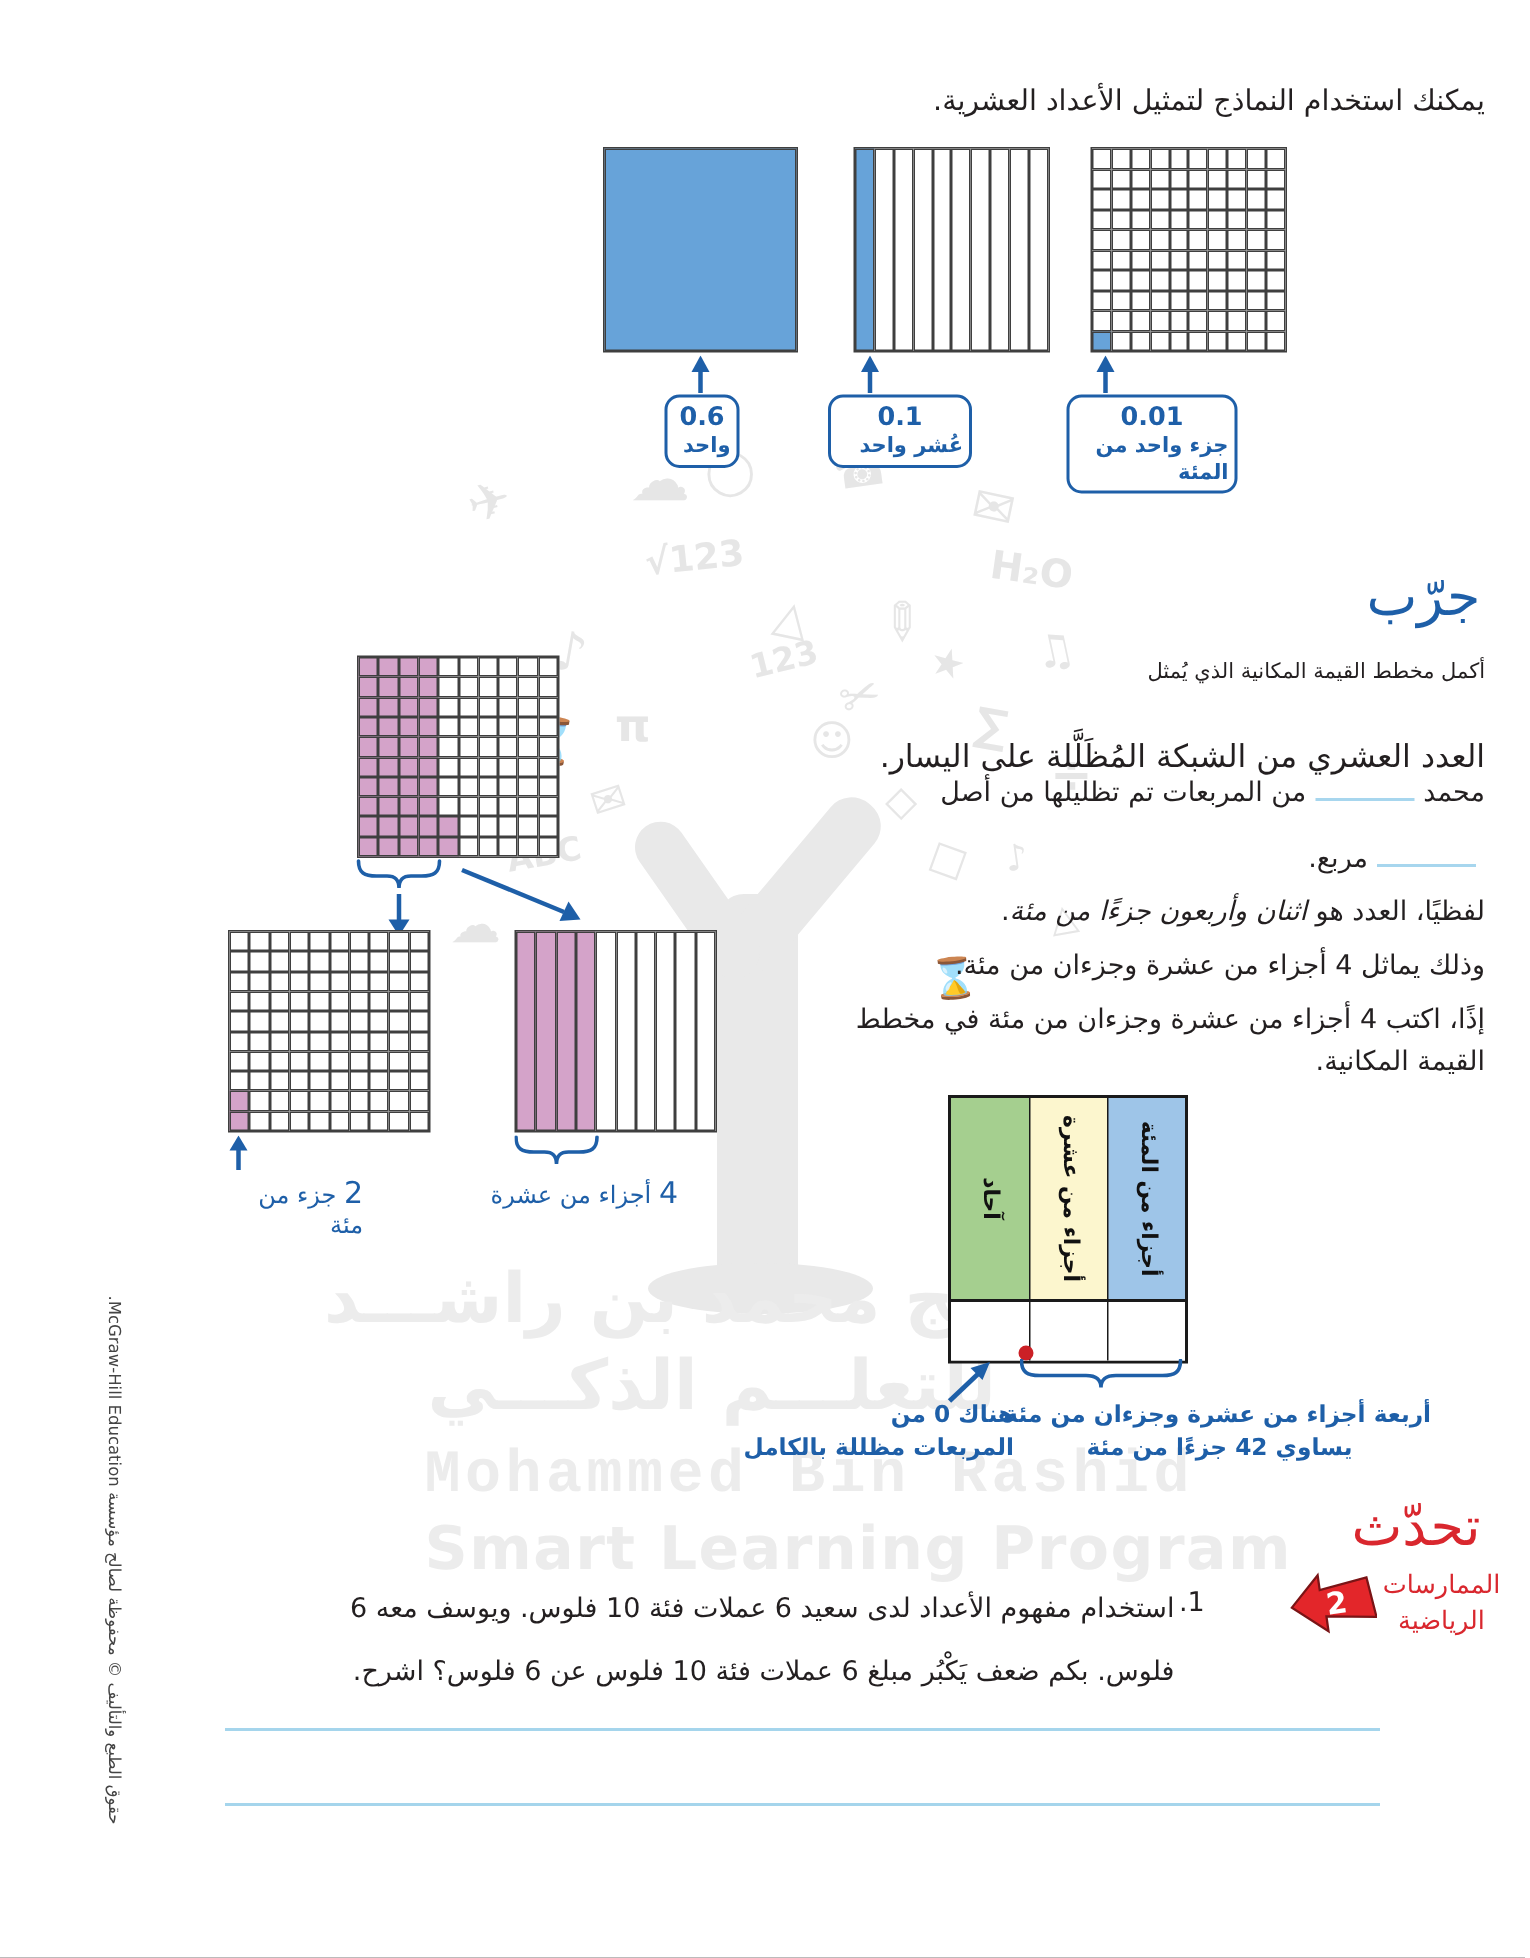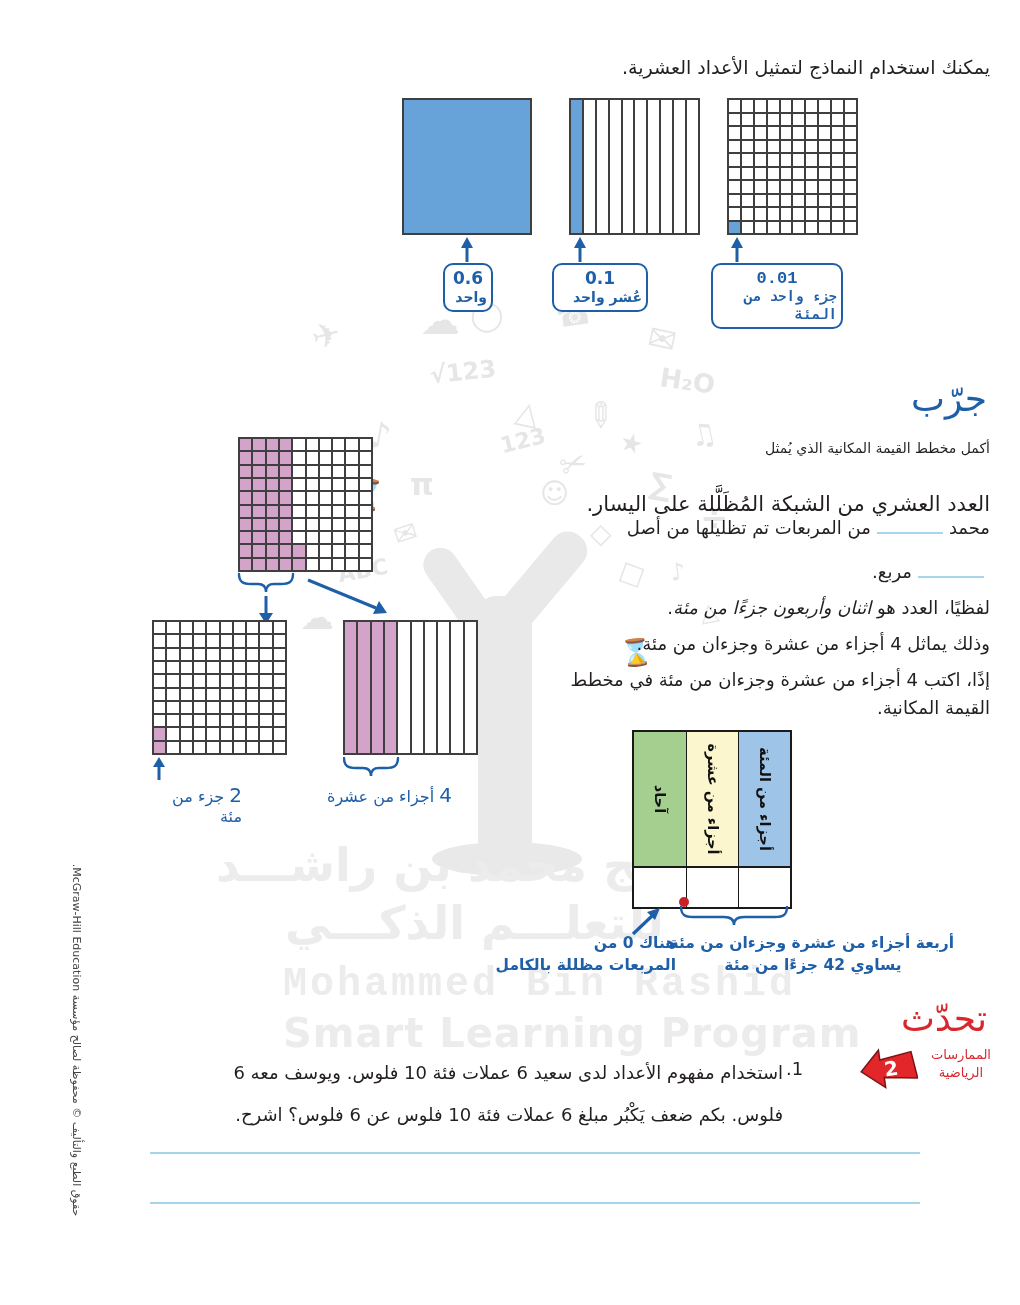--- a/index.html
+++ b/index.html
@@ -227,21 +227,21 @@
       </svg>
 
     <div class="abs model-box" style="left:443px;top:263px;width:50px;">
       <div class="num">0.6</div>
       <div class="nm rtl">واحد</div>
     </div>
     <div class="abs model-box" style="left:552px;top:263px;width:96px;">
       <div class="num">0.1</div>
       <div class="nm rtl">عُشر واحد</div>
     </div>
-    <div class="abs model-box" style="left:711px;top:263px;width:132px;font-family:Liberation Mono, monospace;">
+    <div class="abs model-box" style="left:711px;top:263px;width:114px;">
       <div class="num">0.01</div>
       <div class="nm rtl">جزء واحد من المئة</div>
     </div>
 
     <div class="abs rtl blue b" style="right:33px;top:378px;font-size:36px;">جرّب</div>
     <div class="abs rtl b" style="right:30px;top:440px;font-size:14px;">أكمل مخطط القيمة المكانية الذي يُمثل</div>
     <div class="abs rtl b" style="right:30px;top:472px;font-size:21px;margin-top:20px;">العدد العشري من الشبكة المُظَلَّلة على اليسار.</div>
 
     <div class="abs rtl" style="right:30px;top:517px;font-size:18px;">
       <span>محمد</span><span class="blank"></span><span>من المربعات تم تظليلها من أصل</span>
@@ -533,21 +533,21 @@
     <svg class="abs" style="left:680px;top:906px;" width="110" height="24">
       <path d="M1,1 C1,9 5,11 13,11 L44,11 C50,11 54,13 54,19 C54,13 58,11 64,11 L95,11 C103,11 107,9 107,1" fill="none" stroke="#1e5fa8" stroke-width="2.4" stroke-linecap="round"></path>
       </svg>
     <div class="abs caption" style="left:672px;top:932px;width:282px;">
       <div class="rtl" style="white-space:nowrap;">أربعة أجزاء من عشرة وجزءان من مئة</div>
       <div class="rtl" style="text-align:center;">يساوي 42 جزءًا من مئة</div>
     </div>
 
     <div class="abs rtl red b" style="right:33px;top:998px;font-size:36px;">تحدّث</div>
 
-    <div class="abs red b rtl" style="left:915px;top:1046px;width:92px;text-align:center;font-size:13px;line-height:1.4;">
+    <div class="abs red b rtl" style="left:915px;top:1046px;width:92px;text-align:center;font-size:17px;line-height:1.4;">
       <div>الممارسات</div>
       <div>الرياضية</div>
     </div>
     <svg class="abs" style="left:858px;top:1043px;" width="60" height="50">
       <g transform="rotate(-8 30 25)">
         <polygon points="3,25 23,6 23,16 55,12 58,39 25,34 25,44" fill="#e3262a" stroke="#7a1416" stroke-width="1.5"></polygon>
         <text x="33" y="33" font-size="20" font-weight="bold" fill="#ffffff" text-anchor="middle">2</text>
       </g>
     </svg>
 

